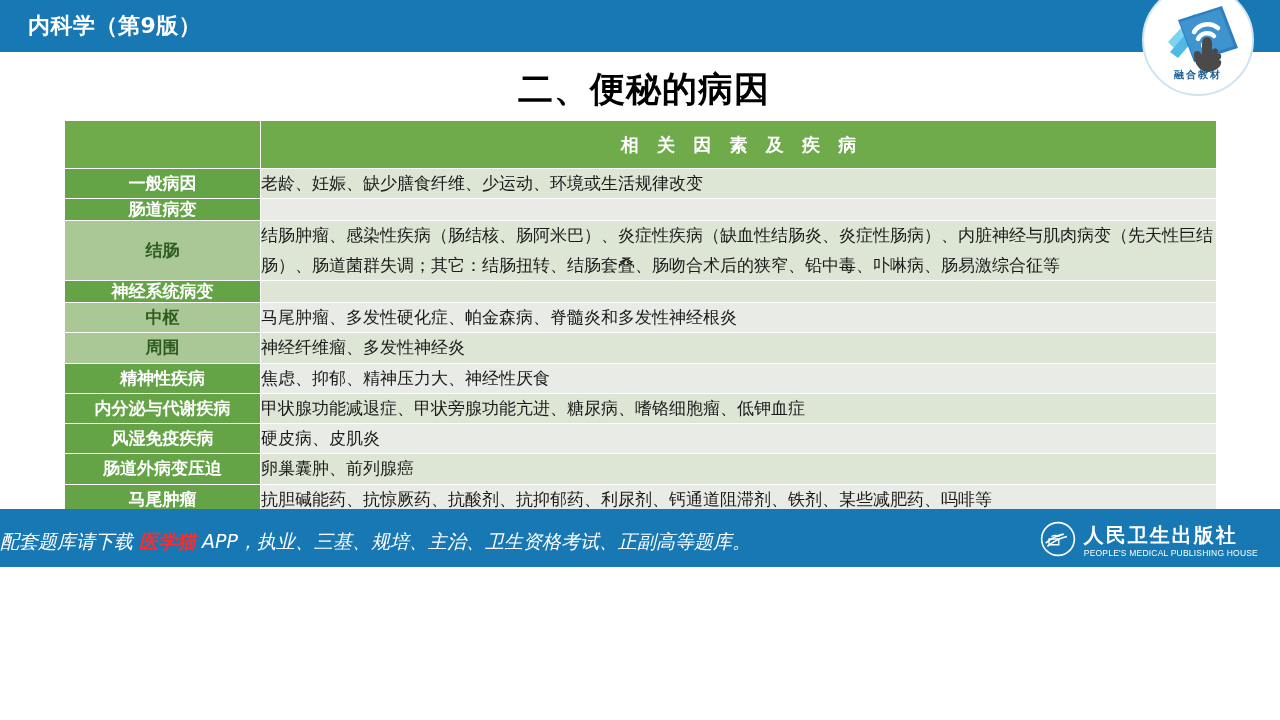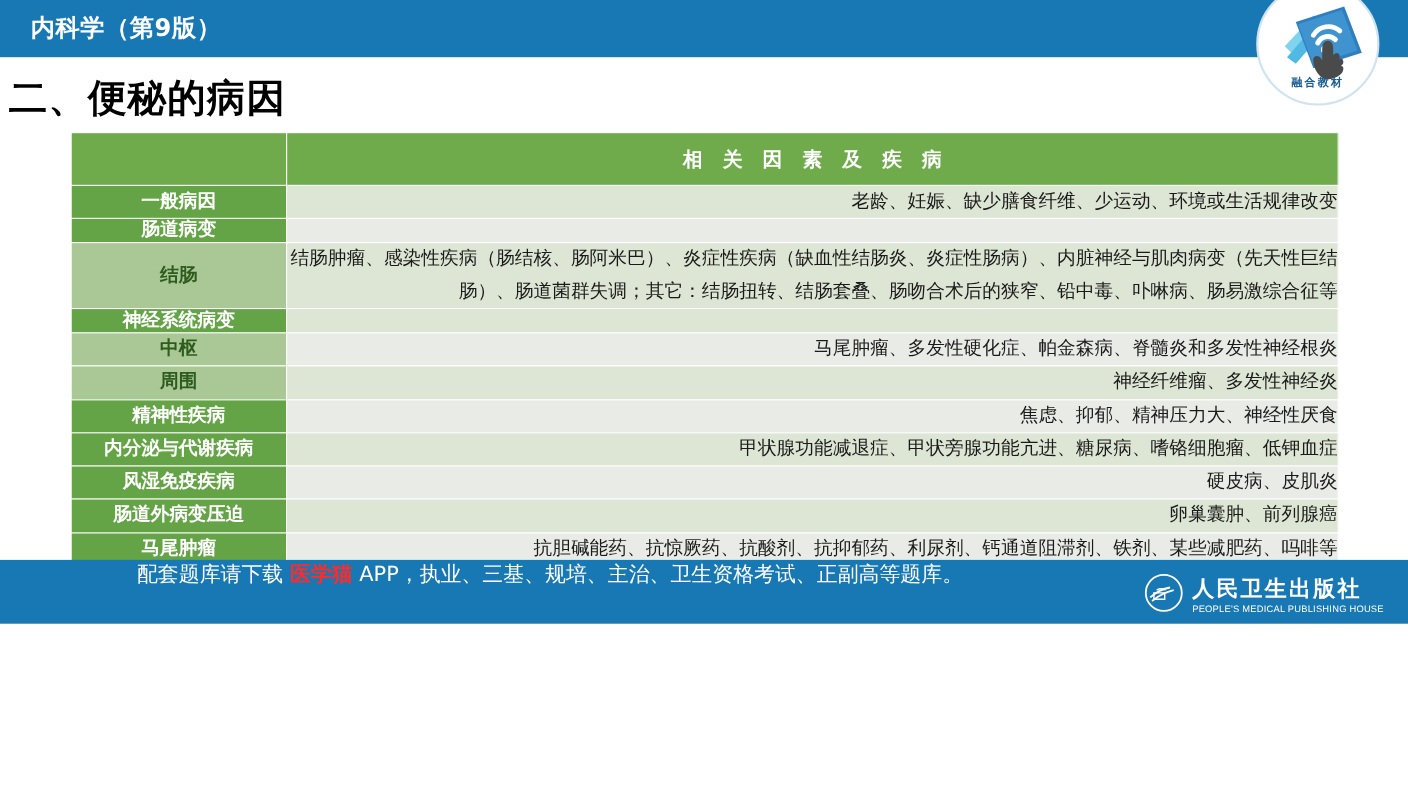--- a/index.html
+++ b/index.html
@@ -41,20 +41,21 @@
   .badge-text {
     position: absolute; left: 0; right: 0; bottom: 12px;
     text-align: center;
     font-size: 10px; font-weight: bold; color: #1a5e94;
     letter-spacing: 2px;
   }
 
   
   .slide-title {
     position: absolute; left: 0; right: 0; top: 66px;
+    text-align: center;
     font-size: 35px; font-weight: bold; color: #000000;
     letter-spacing: 1px;
     padding-left: 8px;
   }
 
   
   .tbl-wrap {
     position: absolute; left: 64px; top: 120px;
     width: 1152px;
   }
@@ -103,37 +104,38 @@
     background: #a9c895;
     color: #2e5b1e;
   }
 
   
   .val {
     font-size: 17px;
     color: #1a1a1a;
     line-height: 1.72;
     padding: 7px 0 7px 10px;
-    text-align: right;
+    text-align: left;
   }
   .val.shadeA { background: #dde5d4; }
   .val.shadeB { background: #e9ece6; }
 
   
   .botbar {
     position: absolute; left: 0; bottom: 0;
     width: 1280px; height: 58px;
     background: #1878b4;
   }
   .bot-text {
-    position: absolute; left: 0; top: 0;
+    position: absolute; left: 0; top: 20px;
     width: 1000px;
-    text-align: center;
+    text-align: left;
     font-size: 19px; color: #ffffff;
     white-space: nowrap;
+    font-style: italic;
   }
   .bot-text .hl { color: #ff2a2a; font-weight: bold; }
 
   .pub {
     position: absolute; right: 22px; top: 12px;
     display: flex; align-items: flex-end; gap: 8px;
   }
   .pub-mark { width: 36px; height: 36px; }
   .pub-txt { display: flex; flex-direction: column; line-height: 1; }
   .pub-cn {

